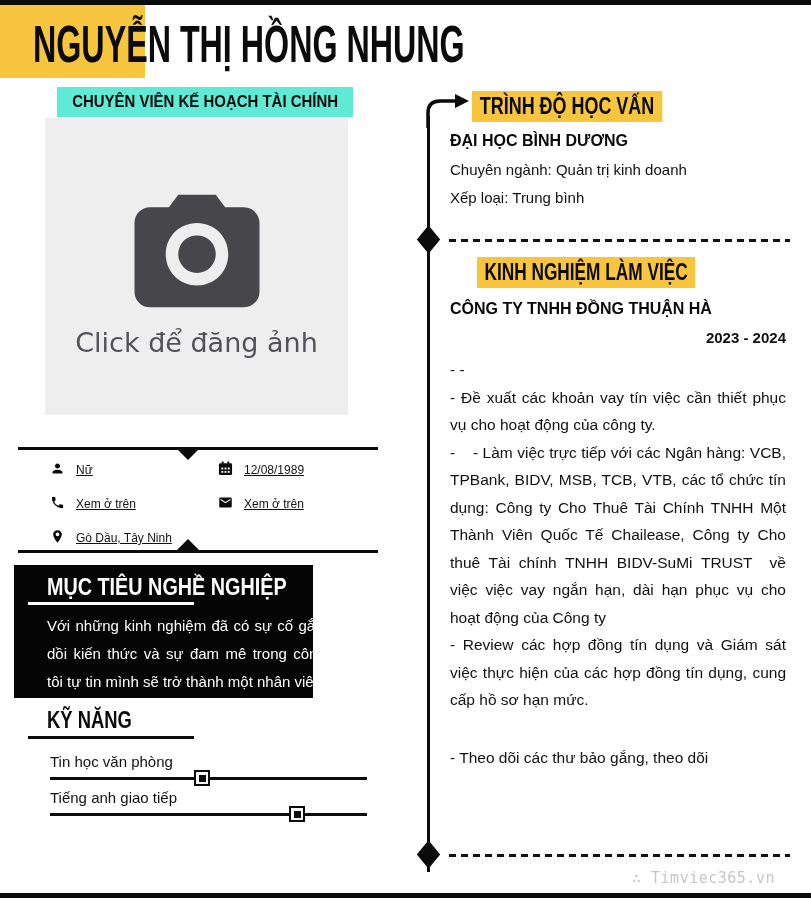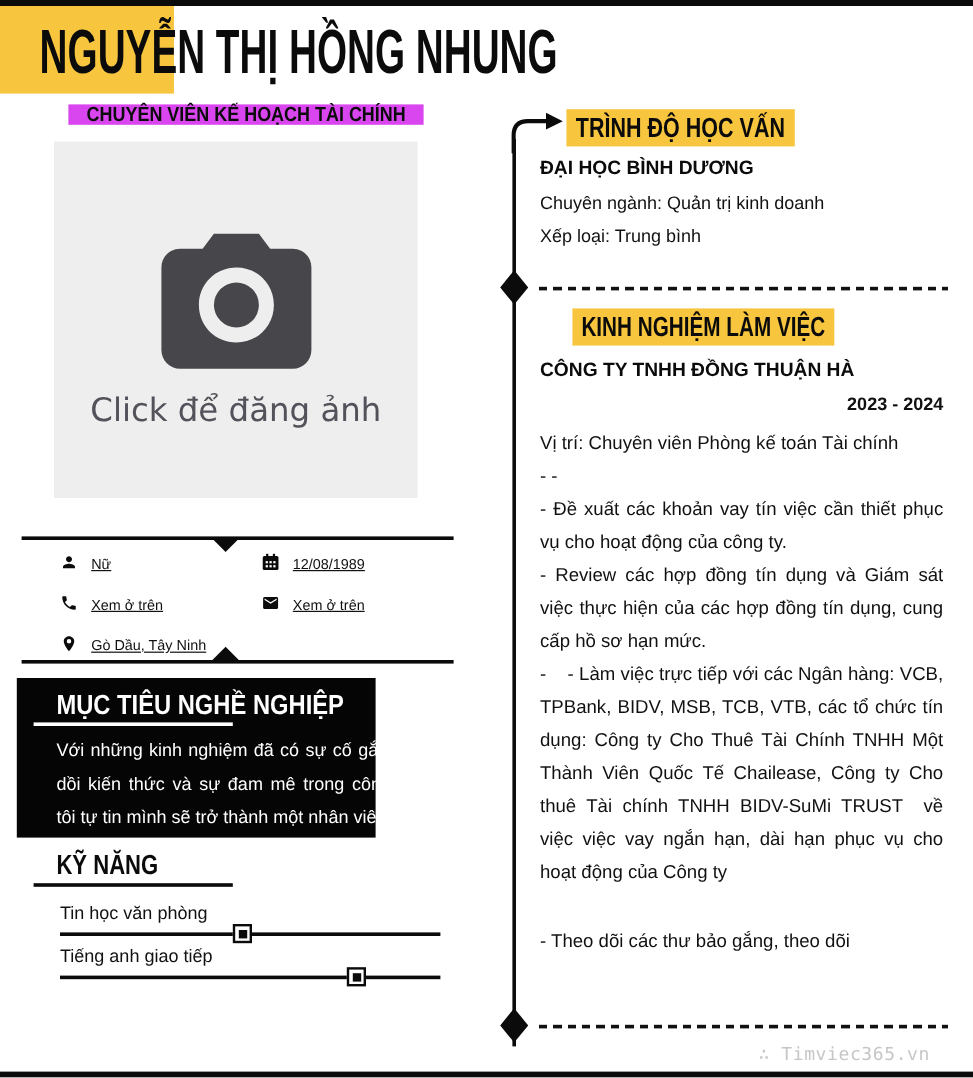--- a/index.html
+++ b/index.html
@@ -14,21 +14,21 @@
   .topbar    { left:0; top:0; width:811px; height:5px; background:#0b0b0b; }
   .bottombar { left:0; top:893px; width:811px; height:5px; background:#0b0b0b; }
 
   
   .title-block { left:0; top:5px; width:145px; height:73px; background:#f7c53e; }
   .cv-name {
     left:33px; top:14px; font-size:52px; font-weight:bold; color:#0b0b0b;
     white-space:nowrap; transform:scaleX(0.62); transform-origin:0 50%; letter-spacing:0;
   }
   .job-badge {
-    left:57px; top:87px; width:296px; height:17px; background:#d946ef;
+    left:57px; top:87px; width:296px; height:30px; background:#5eead4;
     display:flex; align-items:center; justify-content:center;
   }
   .job-badge span {
     font-size:17px; font-weight:bold; color:#0b0b0b; white-space:nowrap;
     display:inline-block; transform:scaleX(0.88);
   }
 
   
   .photo {
     left:45px; top:118px; width:303px; height:297px; background:#efeeee;
@@ -207,25 +207,24 @@
   <div class="abs diamond" style="left:421px; top:232px;"></div>
   <div class="abs dash-line" style="left:449px; top:239px; width:341px;"></div>
 
   <div class="abs section-badge badge-exp">
     <span>KINH NGHIỆM LÀM VIỆC</span>
   </div>
   <div class="abs r-bold" style="left:450px; top:300px;text-align:center;">CÔNG TY TNHH ĐỒNG THUẬN HÀ</div>
   <div class="abs exp-period">2023 - 2024</div>
 
   <div class="abs exp-body">
-    <p>Vị trí: Chuyên viên Phòng kế toán Tài chính</p>
     <p>- -</p>
     <p>- Đề xuất các khoản vay tín việc cần thiết phục vụ cho hoạt động của công ty.</p>
+    <p>-    - Làm việc trực tiếp với các Ngân hàng: VCB, TPBank, BIDV, MSB, TCB, VTB, các tổ chức tín dụng: Công ty Cho Thuê Tài Chính TNHH Một Thành Viên Quốc Tế Chailease, Công ty Cho thuê Tài chính TNHH BIDV-SuMi TRUST  về việc việc vay ngắn hạn, dài hạn phục vụ cho hoạt động của Công ty</p>
     <p>- Review các hợp đồng tín dụng và Giám sát việc thực hiện của các hợp đồng tín dụng, cung cấp hồ sơ hạn mức.</p>
-    <p>-    - Làm việc trực tiếp với các Ngân hàng: VCB, TPBank, BIDV, MSB, TCB, VTB, các tổ chức tín dụng: Công ty Cho Thuê Tài Chính TNHH Một Thành Viên Quốc Tế Chailease, Công ty Cho thuê Tài chính TNHH BIDV-SuMi TRUST  về việc việc vay ngắn hạn, dài hạn phục vụ cho hoạt động của Công ty</p>
     <p class="gap-top">- Theo dõi các thư bảo gắng, theo dõi</p>
   </div>
 
   <div class="abs diamond" style="left:421px; top:847px;"></div>
   <div class="abs dash-line" style="left:449px; top:854px; width:341px;"></div>
 
   <div class="abs watermark">∴ Timviec365.vn</div>
 
   <div class="abs bottombar"></div>
 

